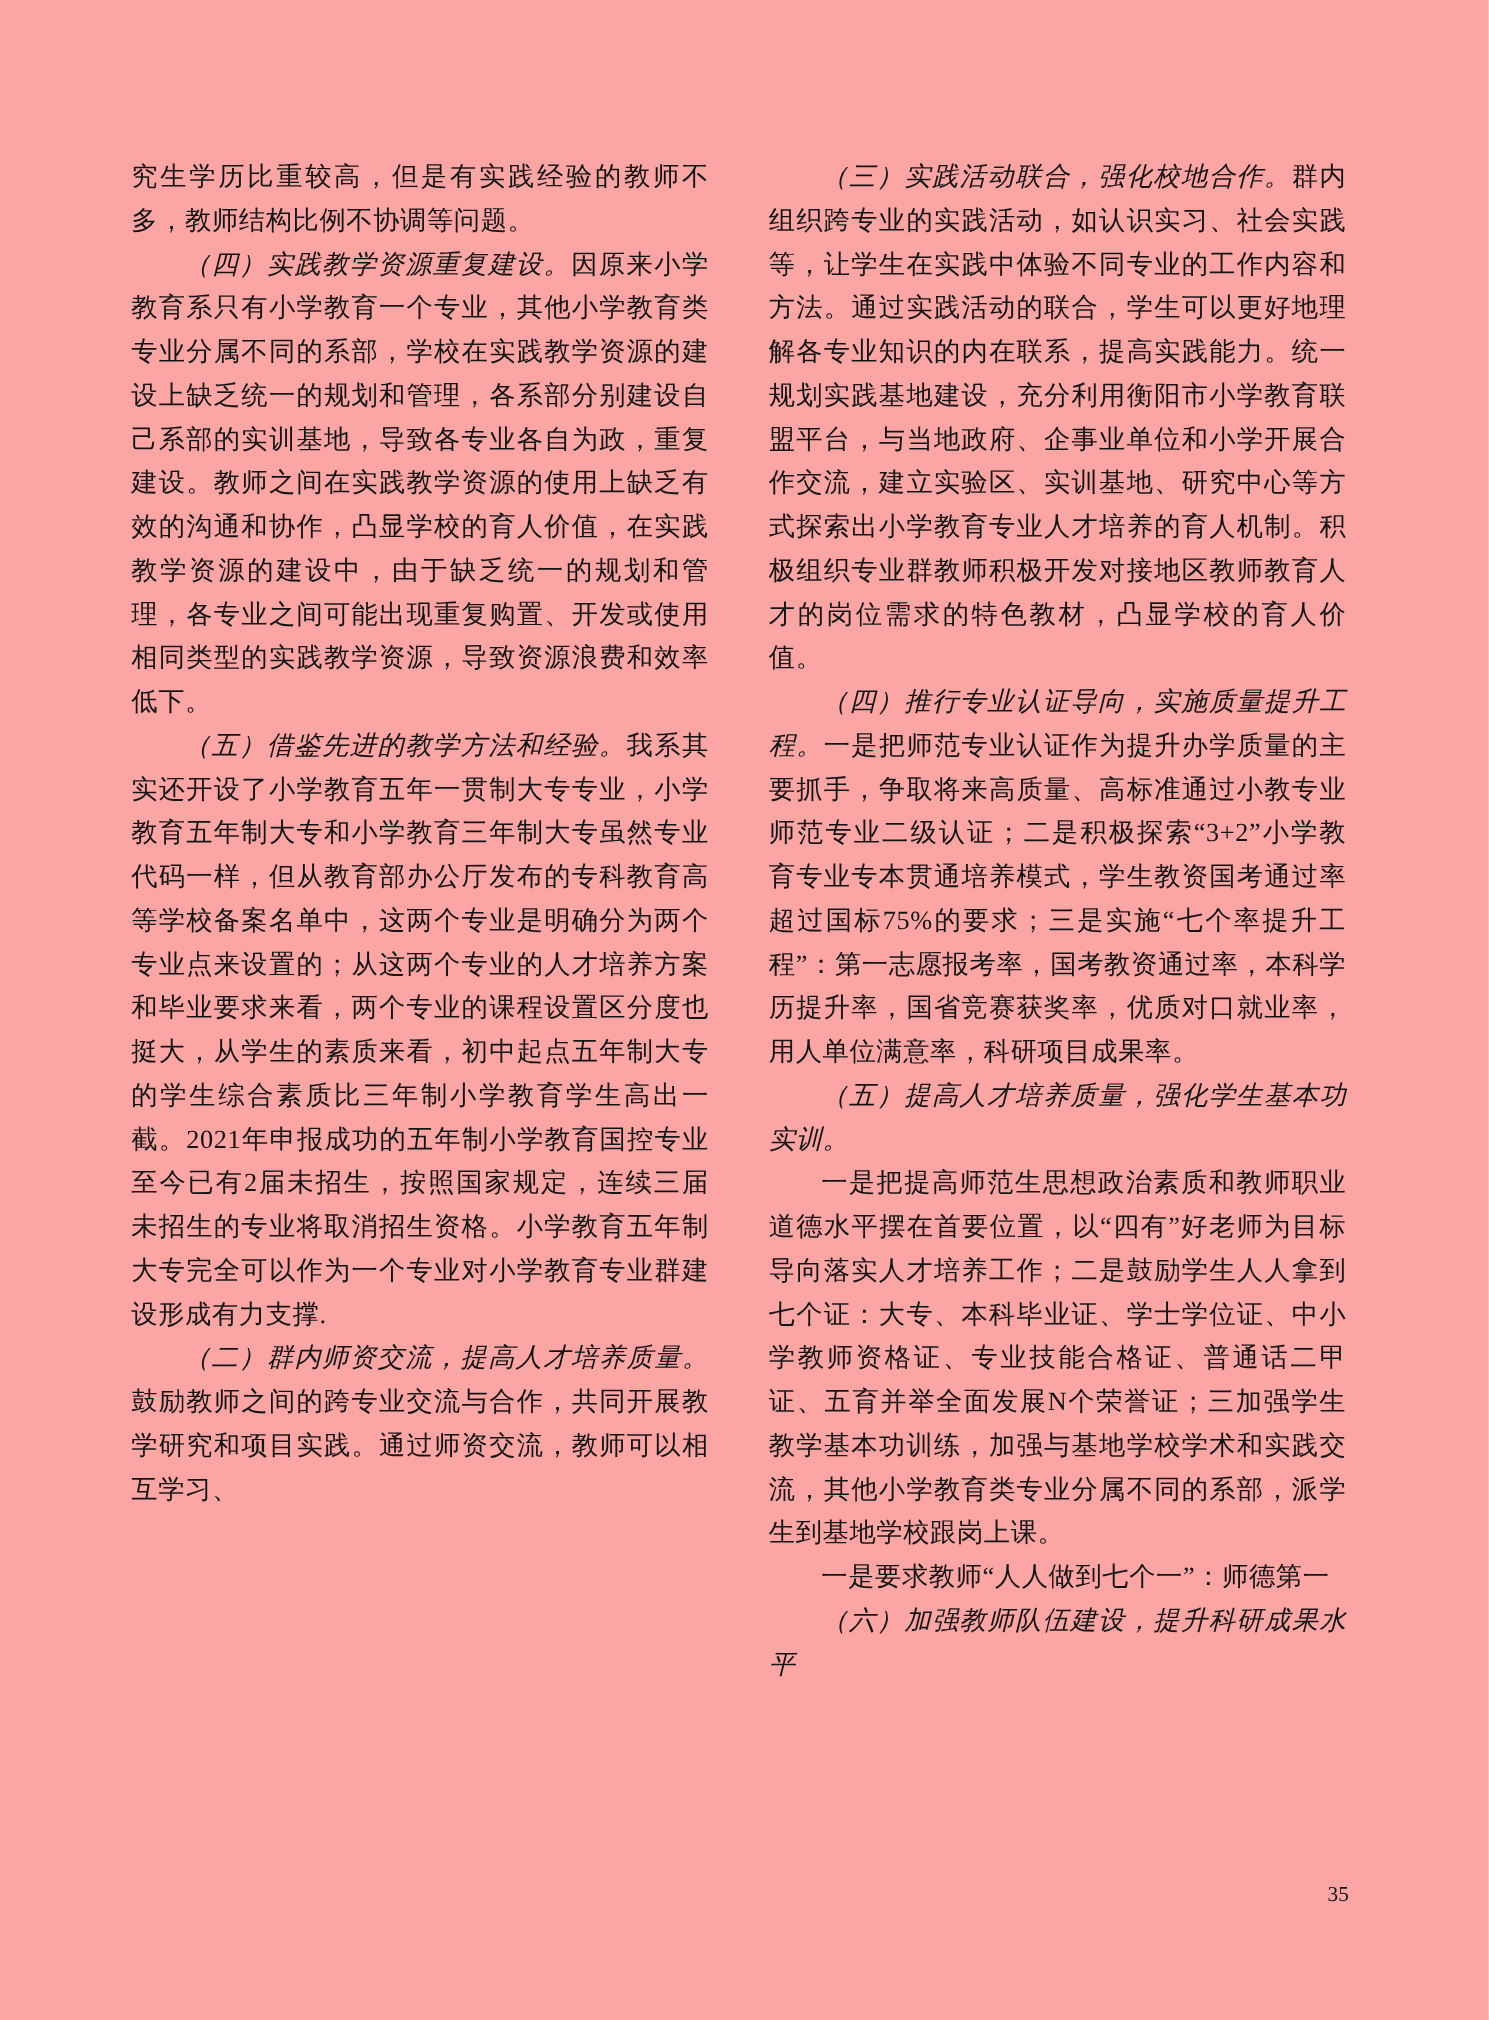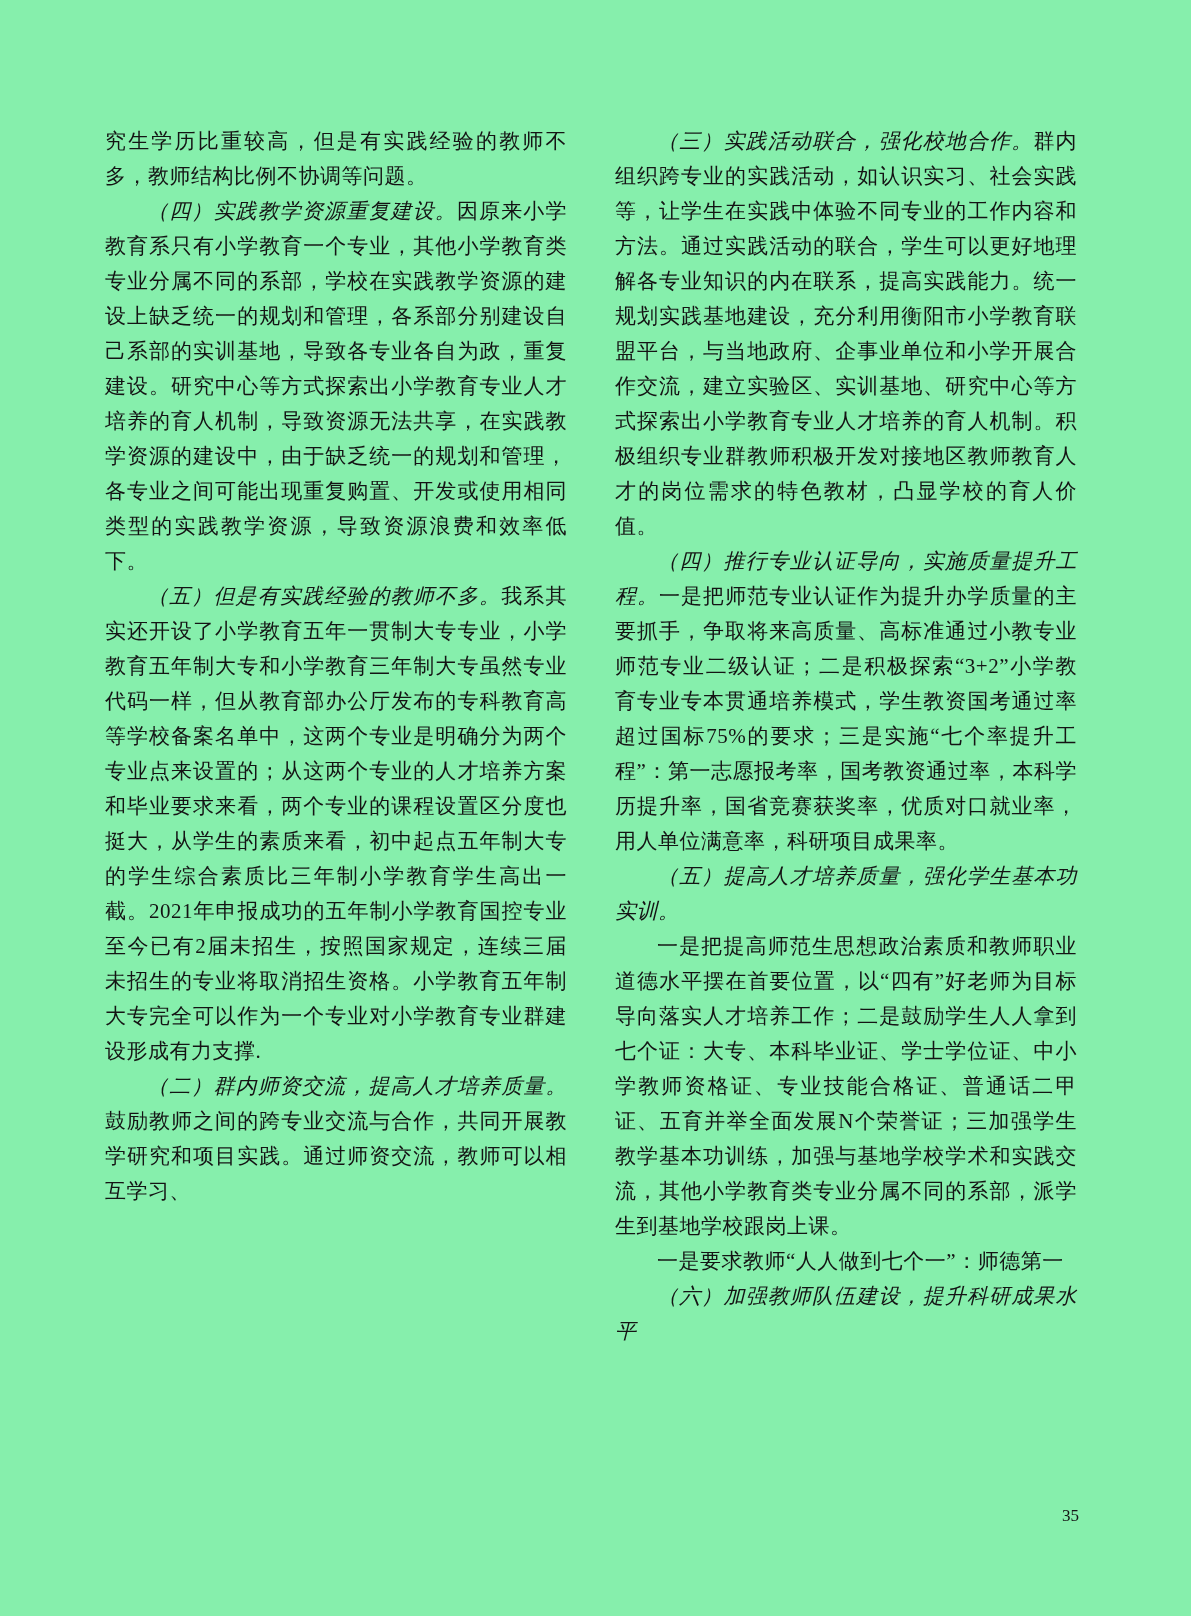--- a/index.html
+++ b/index.html
@@ -1,20 +1,20 @@
 <!DOCTYPE html>
 <html><head>
 <meta charset="utf-8">
 <style>
   html, body { margin: 0; padding: 0; background: #e8e8e8; }
   .page {
     position: relative;
     width: 1191px;
     height: 1616px;
-    background: #86efac;
+    background: #fca5a5;
     margin: 0 auto;
     overflow: hidden;
     font-family: "Liberation Serif", serif;
     color: #141414;
   }
   .content {
     position: absolute;
     left: 105px;
     top: 124px;
     width: 972px;
@@ -49,23 +49,23 @@
 </style>
 </head>
 <body>
 
 <div class="page">
   <div class="content">
 
     <div class="col">
       <p class="p cont">究生学历比重较高，但是有实践经验的教师不多，教师结构比例不协调等问题。</p>
 
-      <p class="p ind"><span class="kai">（四）实践教学资源重复建设。</span><span>因原来小学教育系只有小学教育一个专业，其他小学教育类专业分属不同的系部，学校在实践教学资源的建设上缺乏统一的规划和管理，各系部分别建设自己系部的实训基地，导致各专业各自为政，重复建设。研究中心等方式探索出小学教育专业人才培养的育人机制，导致资源无法共享，在实践教学资源的建设中，由于缺乏统一的规划和管理，各专业之间可能出现重复购置、开发或使用相同类型的实践教学资源，导致资源浪费和效率低下。</span></p>
+      <p class="p ind"><span class="kai">（四）实践教学资源重复建设。</span><span>因原来小学教育系只有小学教育一个专业，其他小学教育类专业分属不同的系部，学校在实践教学资源的建设上缺乏统一的规划和管理，各系部分别建设自己系部的实训基地，导致各专业各自为政，重复建设。教师之间在实践教学资源的使用上缺乏有效的沟通和协作，凸显学校的育人价值，在实践教学资源的建设中，由于缺乏统一的规划和管理，各专业之间可能出现重复购置、开发或使用相同类型的实践教学资源，导致资源浪费和效率低下。</span></p>
 
-      <p class="p ind"><span class="kai">（五）但是有实践经验的教师不多。</span><span>我系其实还开设了小学教育五年一贯制大专专业，小学教育五年制大专和小学教育三年制大专虽然专业代码一样，但从教育部办公厅发布的专科教育高等学校备案名单中，这两个专业是明确分为两个专业点来设置的；从这两个专业的人才培养方案和毕业要求来看，两个专业的课程设置区分度也挺大，从学生的素质来看，初中起点五年制大专的学生综合素质比三年制小学教育学生高出一截。2021年申报成功的五年制小学教育国控专业至今已有2届未招生，按照国家规定，连续三届未招生的专业将取消招生资格。小学教育五年制大专完全可以作为一个专业对小学教育专业群建设形成有力支撑.</span></p>
+      <p class="p ind"><span class="kai">（五）借鉴先进的教学方法和经验。</span><span>我系其实还开设了小学教育五年一贯制大专专业，小学教育五年制大专和小学教育三年制大专虽然专业代码一样，但从教育部办公厅发布的专科教育高等学校备案名单中，这两个专业是明确分为两个专业点来设置的；从这两个专业的人才培养方案和毕业要求来看，两个专业的课程设置区分度也挺大，从学生的素质来看，初中起点五年制大专的学生综合素质比三年制小学教育学生高出一截。2021年申报成功的五年制小学教育国控专业至今已有2届未招生，按照国家规定，连续三届未招生的专业将取消招生资格。小学教育五年制大专完全可以作为一个专业对小学教育专业群建设形成有力支撑.</span></p>
 
 
 
       <p class="p ind"><span class="kai">（二）群内师资交流，提高人才培养质量。</span><span>鼓励教师之间的跨专业交流与合作，共同开展教学研究和项目实践。通过师资交流，教师可以相互学习、</span></p>
     </div>
 
     <div class="col">
 
       <p class="p ind"><span class="kai">（三）实践活动联合，强化校地合作。</span><span>群内组织跨专业的实践活动，如认识实习、社会实践等，让学生在实践中体验不同专业的工作内容和方法。通过实践活动的联合，学生可以更好地理解各专业知识的内在联系，提高实践能力。统一规划实践基地建设，充分利用衡阳市小学教育联盟平台，与当地政府、企事业单位和小学开展合作交流，建立实验区、实训基地、研究中心等方式探索出小学教育专业人才培养的育人机制。积极组织专业群教师积极开发对接地区教师教育人才的岗位需求的特色教材，凸显学校的育人价值。</span></p>
 

